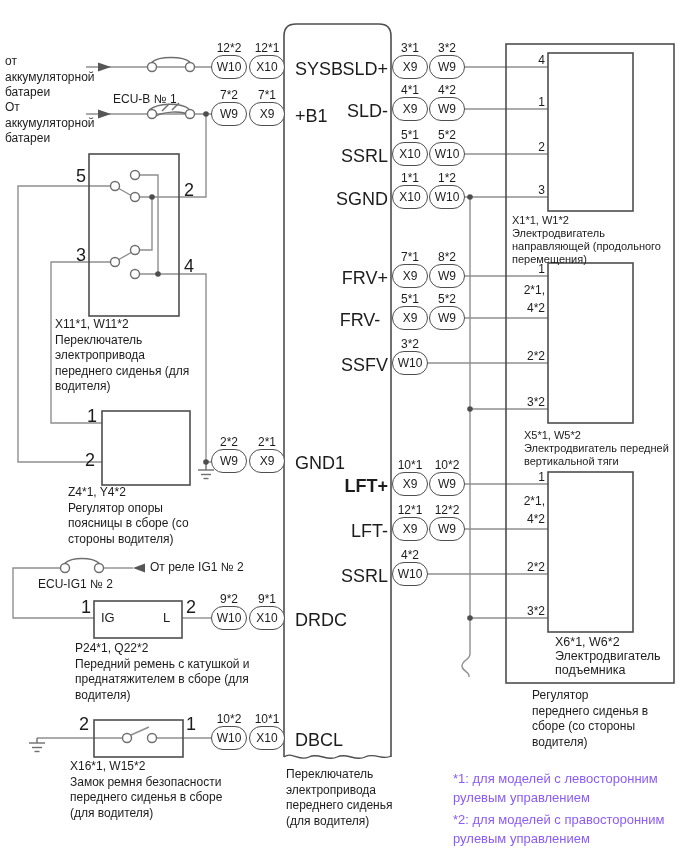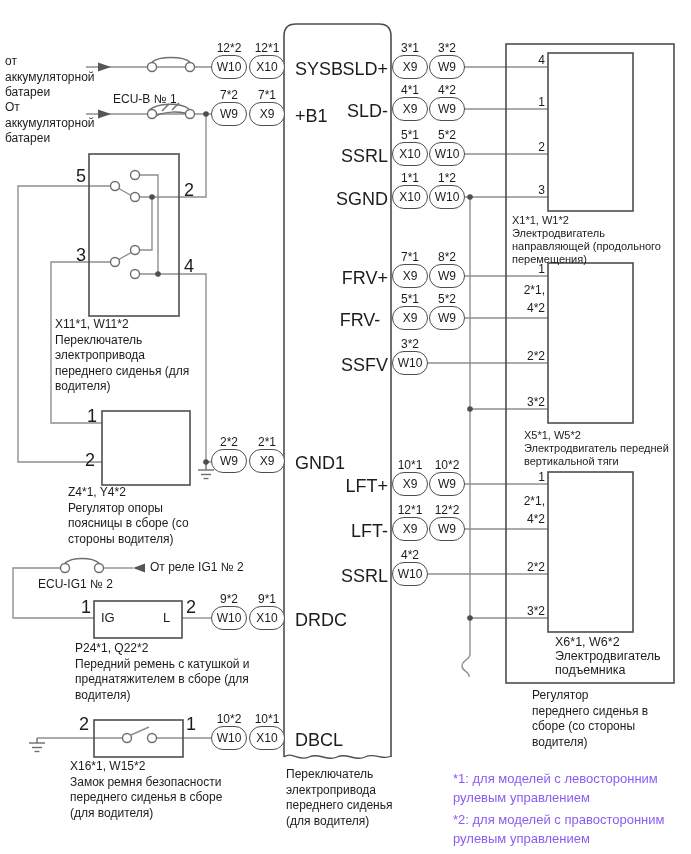--- a/index.html
+++ b/index.html
@@ -231,21 +231,21 @@
   <div class="pin" style="left:295px;top:610px;">DRDC</div>
   <div class="pin" style="left:295px;top:730px;">DBCL</div>
 
   <div class="pin r" style="left:332px;top:59px;">SLD+</div>
   <div class="pin r" style="left:332px;top:101px;">SLD-</div>
   <div class="pin r" style="left:332px;top:146px;">SSRL</div>
   <div class="pin r" style="left:332px;top:189px;">SGND</div>
   <div class="pin r" style="left:332px;top:268px;">FRV+</div>
   <div class="pin r" style="left:332px;top:310px;text-align:center;">FRV-</div>
   <div class="pin r" style="left:332px;top:355px;">SSFV</div>
-  <div class="pin r" style="left:332px;top:476px;">LFT+</div>
+  <div class="pin r" style="left:332px;top:476px;font-weight:bold;">LFT+</div>
   <div class="pin r" style="left:332px;top:521px;text-align:right;">LFT-</div>
   <div class="pin r" style="left:332px;top:566px;">SSRL</div>
 
   <div class="tnum" style="left:392px;top:41px;">3*1</div>
   <div class="tnum" style="left:429px;top:41px;">3*2</div>
   <div class="oval" style="left:392px;top:55px;">X9</div>
   <div class="oval" style="left:429px;top:55px;">W9</div>
 
   <div class="tnum" style="left:392px;top:83px;">4*1</div>
   <div class="tnum" style="left:429px;top:83px;">4*2</div>

